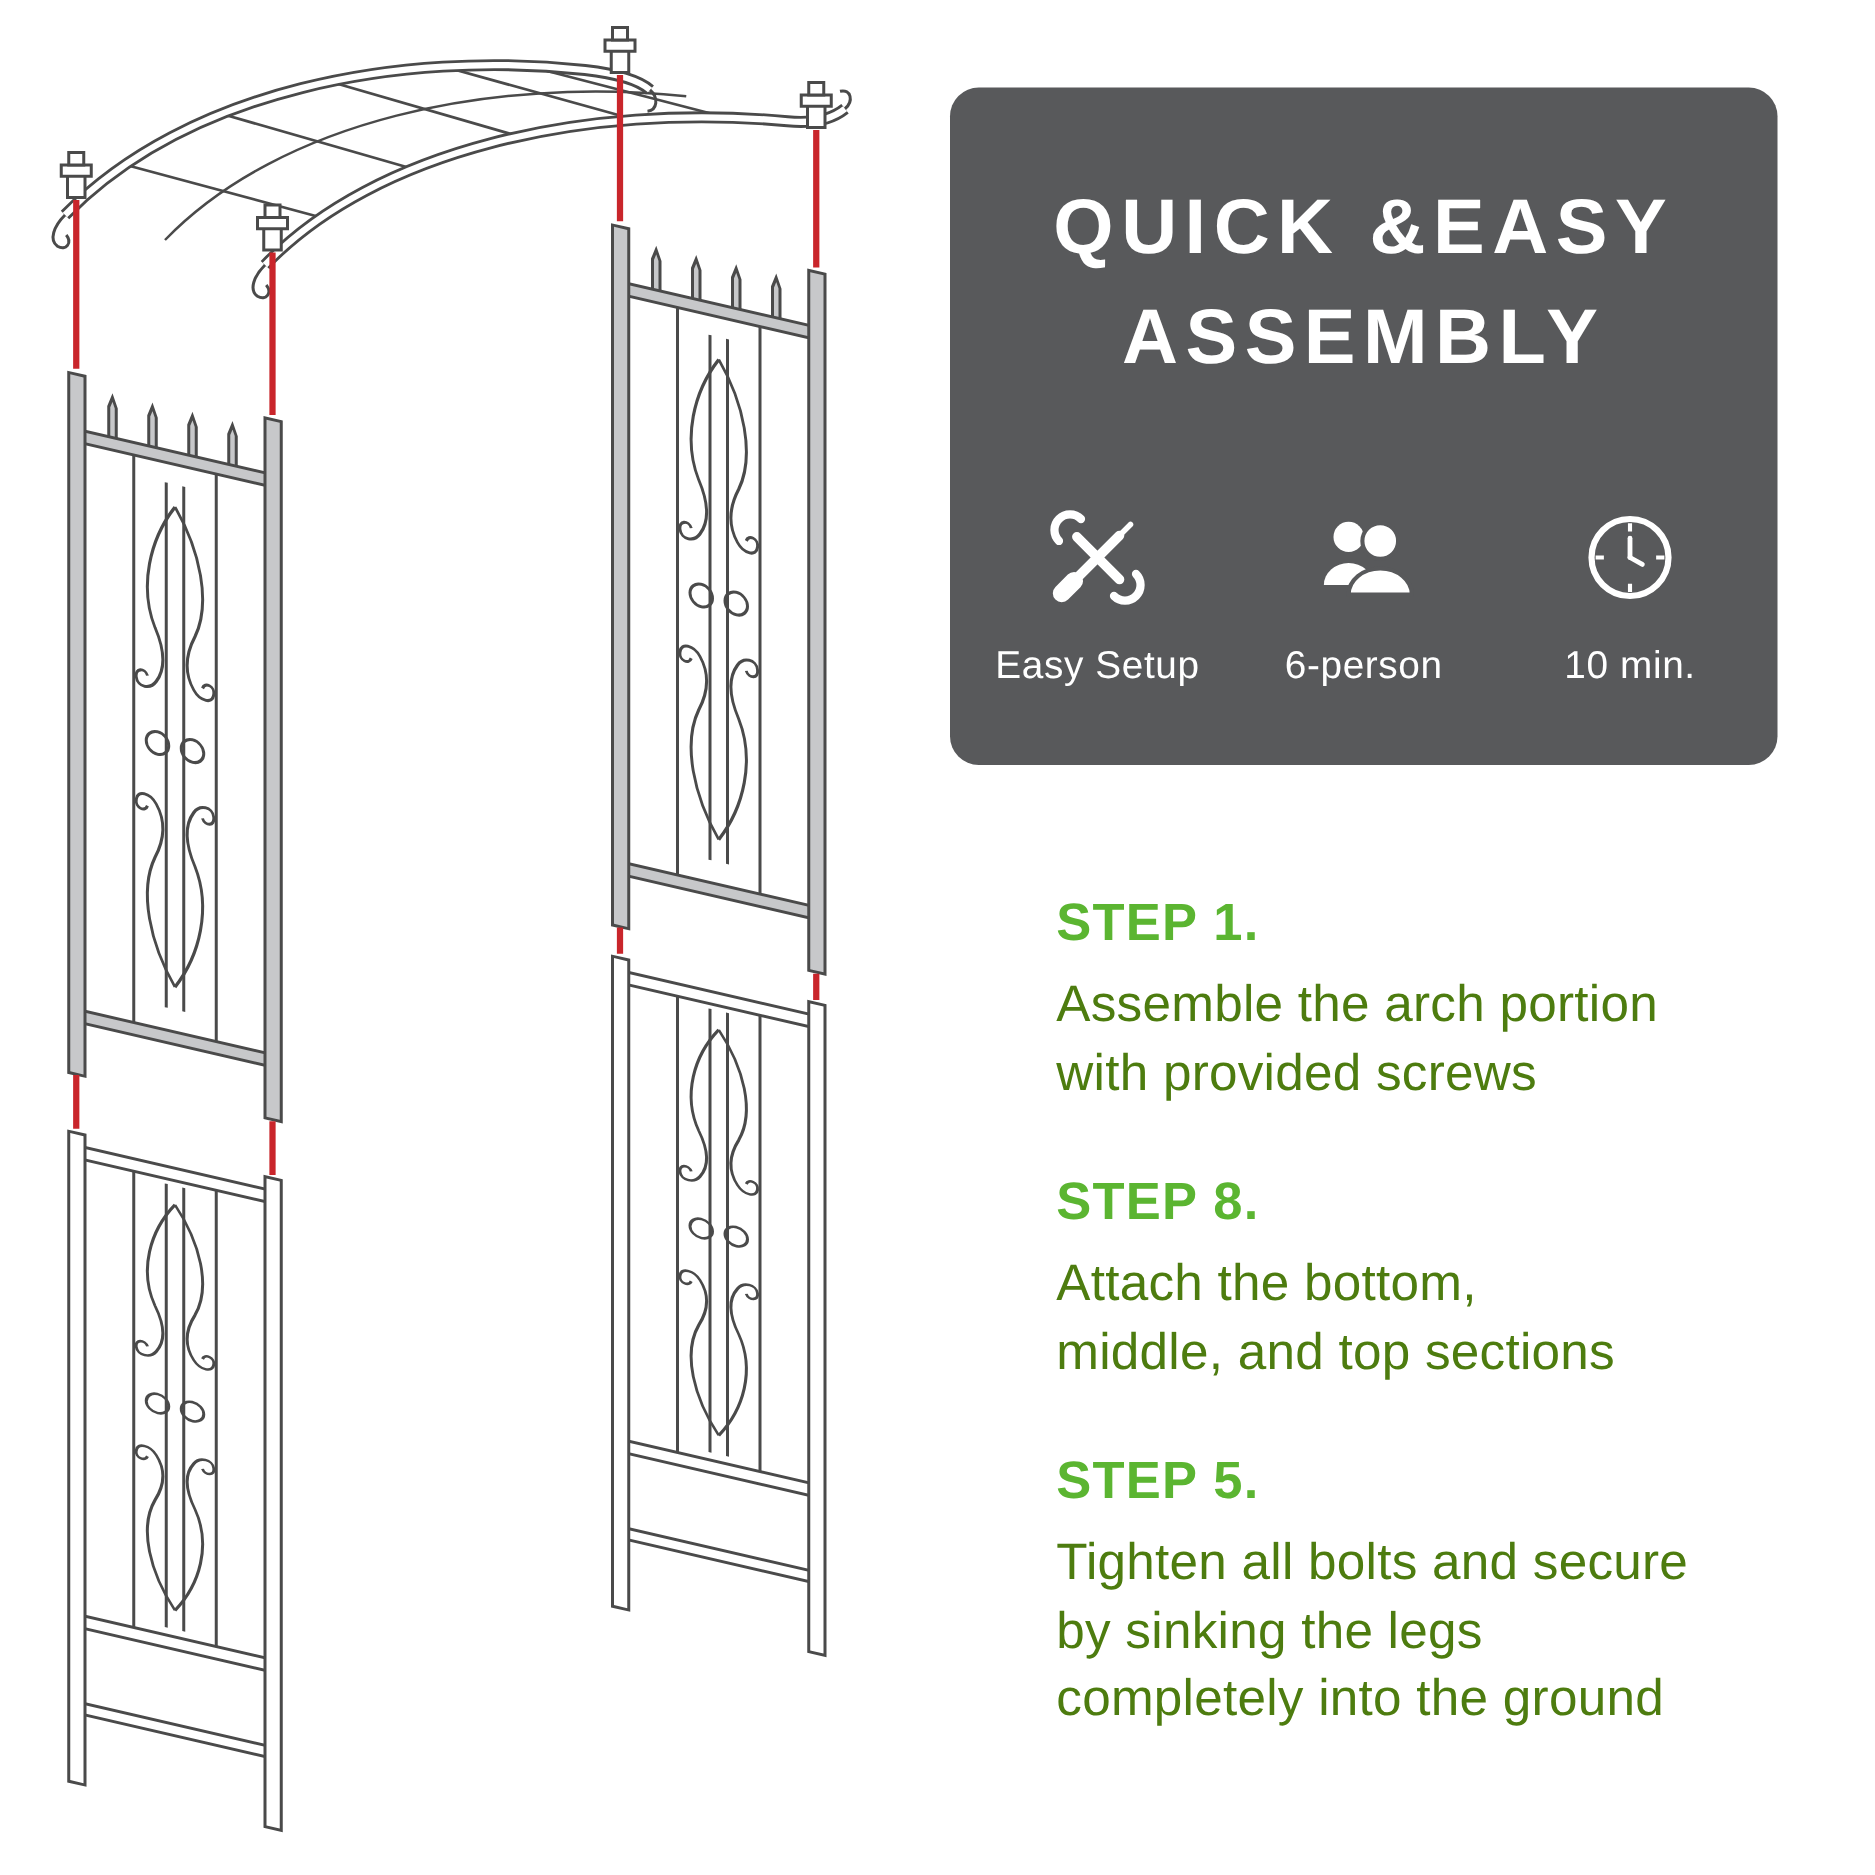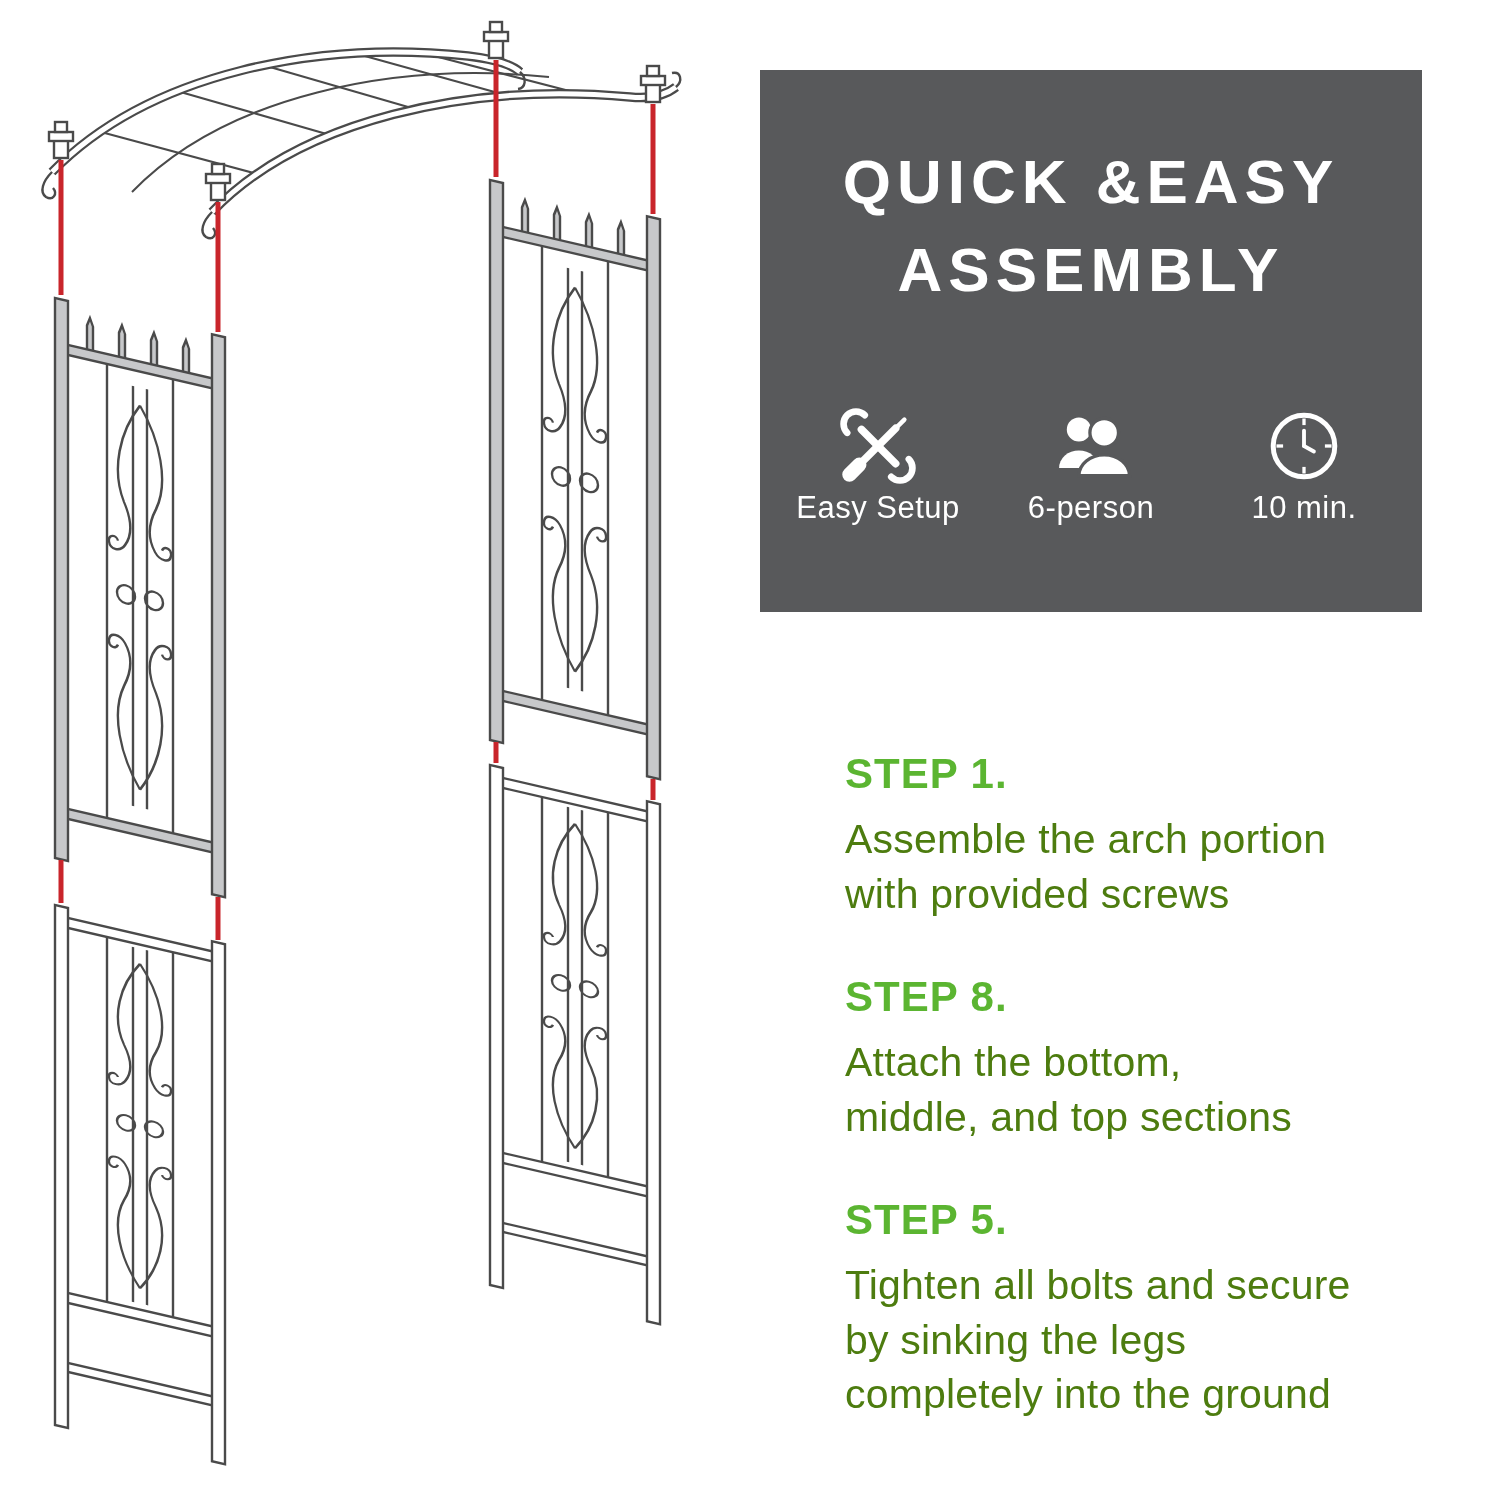--- a/index.html
+++ b/index.html
@@ -9,36 +9,36 @@
   }
 
   
   .diagram { position:absolute; left:0; top:0; width:740px; height:1500px; }
   .panel-upper { --metal:#c7c8ca; }
   .panel-lower { --metal:#ffffff; }
 
   
   .info-panel {
     position:absolute; left:760px; top:70px; width:662px; height:542px;
-    background:#58595b; color:#ffffff;
+    background:#58595b; color:#ffffff;border-radius:23px;
   }
   .info-title {
     padding-top:68px; text-align:center;
     font-size:62px; font-weight:700; letter-spacing:6px; line-height:1.42;
   }
   .features {
     position:absolute; left:0; right:0; top:332px;
     display:flex; justify-content:space-evenly; align-items:flex-start;
   }
   .feature { display:flex; flex-direction:column; align-items:center; min-width:190px; }
   .feature svg { width:88px; height:88px; }
-  .feature-label { font-size:31px; letter-spacing:0.5px; }
+  .feature-label { margin-top:24px; font-size:31px; letter-spacing:0.5px; }
 
   
-  .steps { position:absolute; left:845px; top:750px; width:615px; }
+  .steps { position:absolute; left:845px; top:714px; width:615px; }
   .step-heading {
     margin:0 0 14px 0; font-size:42px; font-weight:700;
     color:#5bb531; letter-spacing:1px;
   }
   .step-body {
     margin:0 0 52px 0; font-size:41px; color:#4d7c0f;
     line-height:1.33; white-space:pre-line; letter-spacing:0.2px;
   }
 </style>
 </head>

